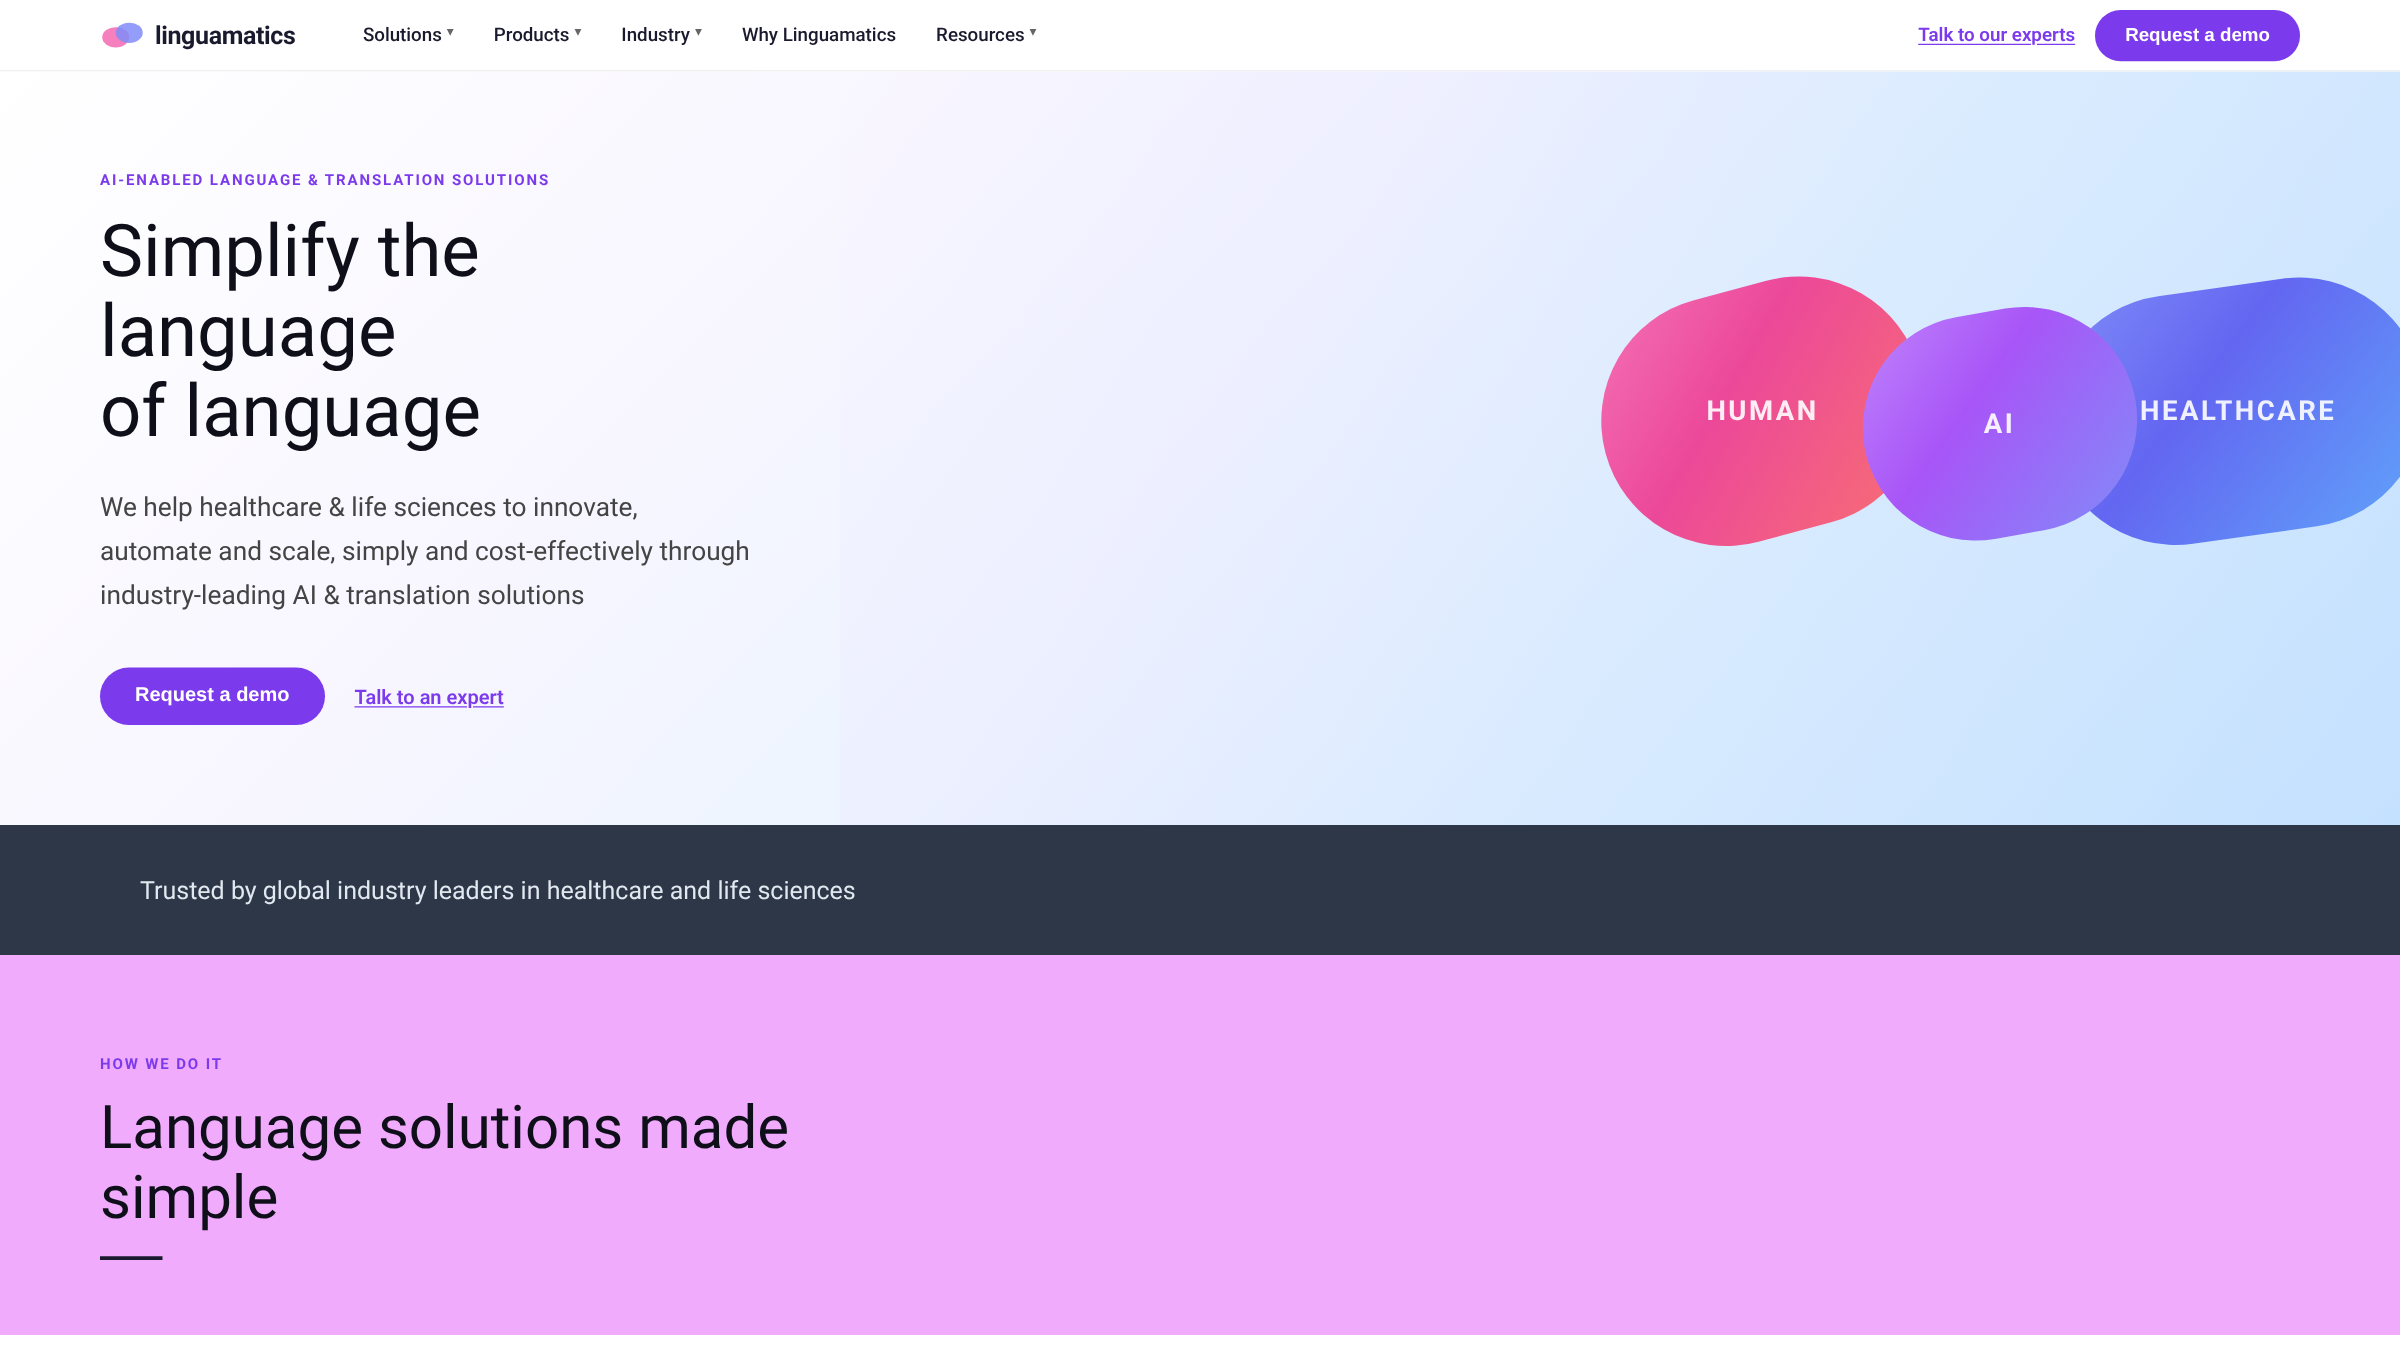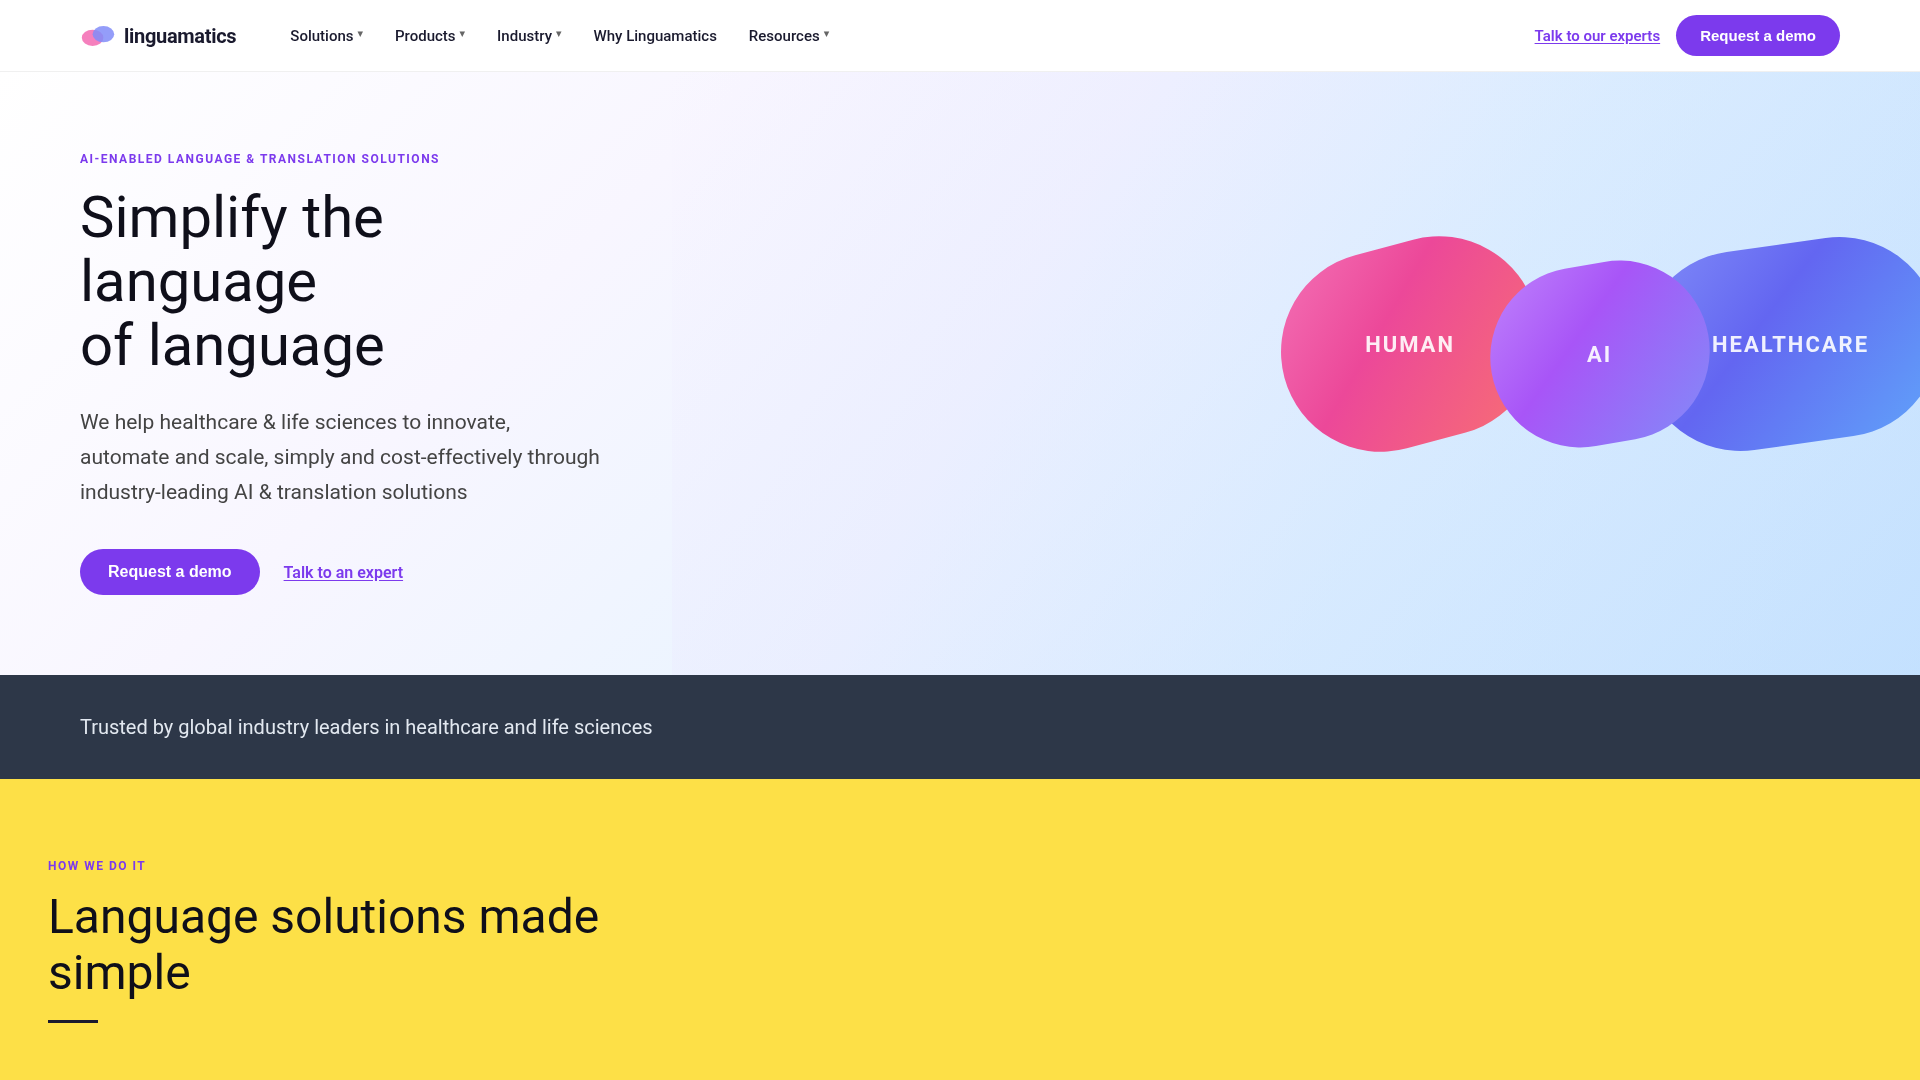--- a/index.html
+++ b/index.html
@@ -3,21 +3,21 @@
   <meta charset="utf-8">
   <style>
     * { margin: 0; padding: 0; box-sizing: border-box; }
     body { font-family: -apple-system, BlinkMacSystemFont, 'Segoe UI', Roboto, sans-serif; overflow-x: hidden; background: #fff; }
 
     
     nav {
       display: flex;
       align-items: center;
       padding: 0 80px;
-      height: 72px;
+      height: 57px;
       background: #fff;
       border-bottom: 1px solid #f0f0f0;
       position: relative;
       z-index: 10;
     }
     .logo-area {
       display: flex;
       align-items: center;
       gap: 8px;
       margin-right: 40px;
@@ -207,34 +207,34 @@
       top: 0;
       width: 65%;
       height: 100%;
       background: linear-gradient(120deg, transparent 0%, #e8d5ff30 30%, #bfdbfe50 60%, #93c5fd40 100%);
       pointer-events: none;
     }
 
     
     .trusted-band {
       background: #2d3748;
-      padding: 40px 80px;
+      padding: 40px 112px;
       display: flex;
       align-items: center;
     }
     .trusted-text {
       font-size: 20px;
       color: #e2e8f0;
       font-weight: 400;
     }
 
     
     .how-section {
-      padding: 80px 48px 60px;
-      background: #fde047;
+      padding: 80px 80px 60px;
+      background: #f0abfc;
     }
     .how-eyebrow {
       font-size: 12px;
       font-weight: 700;
       letter-spacing: 1.5px;
       color: #7c3aed;
       text-transform: uppercase;
       margin-bottom: 16px;
     }
     .how-title {

